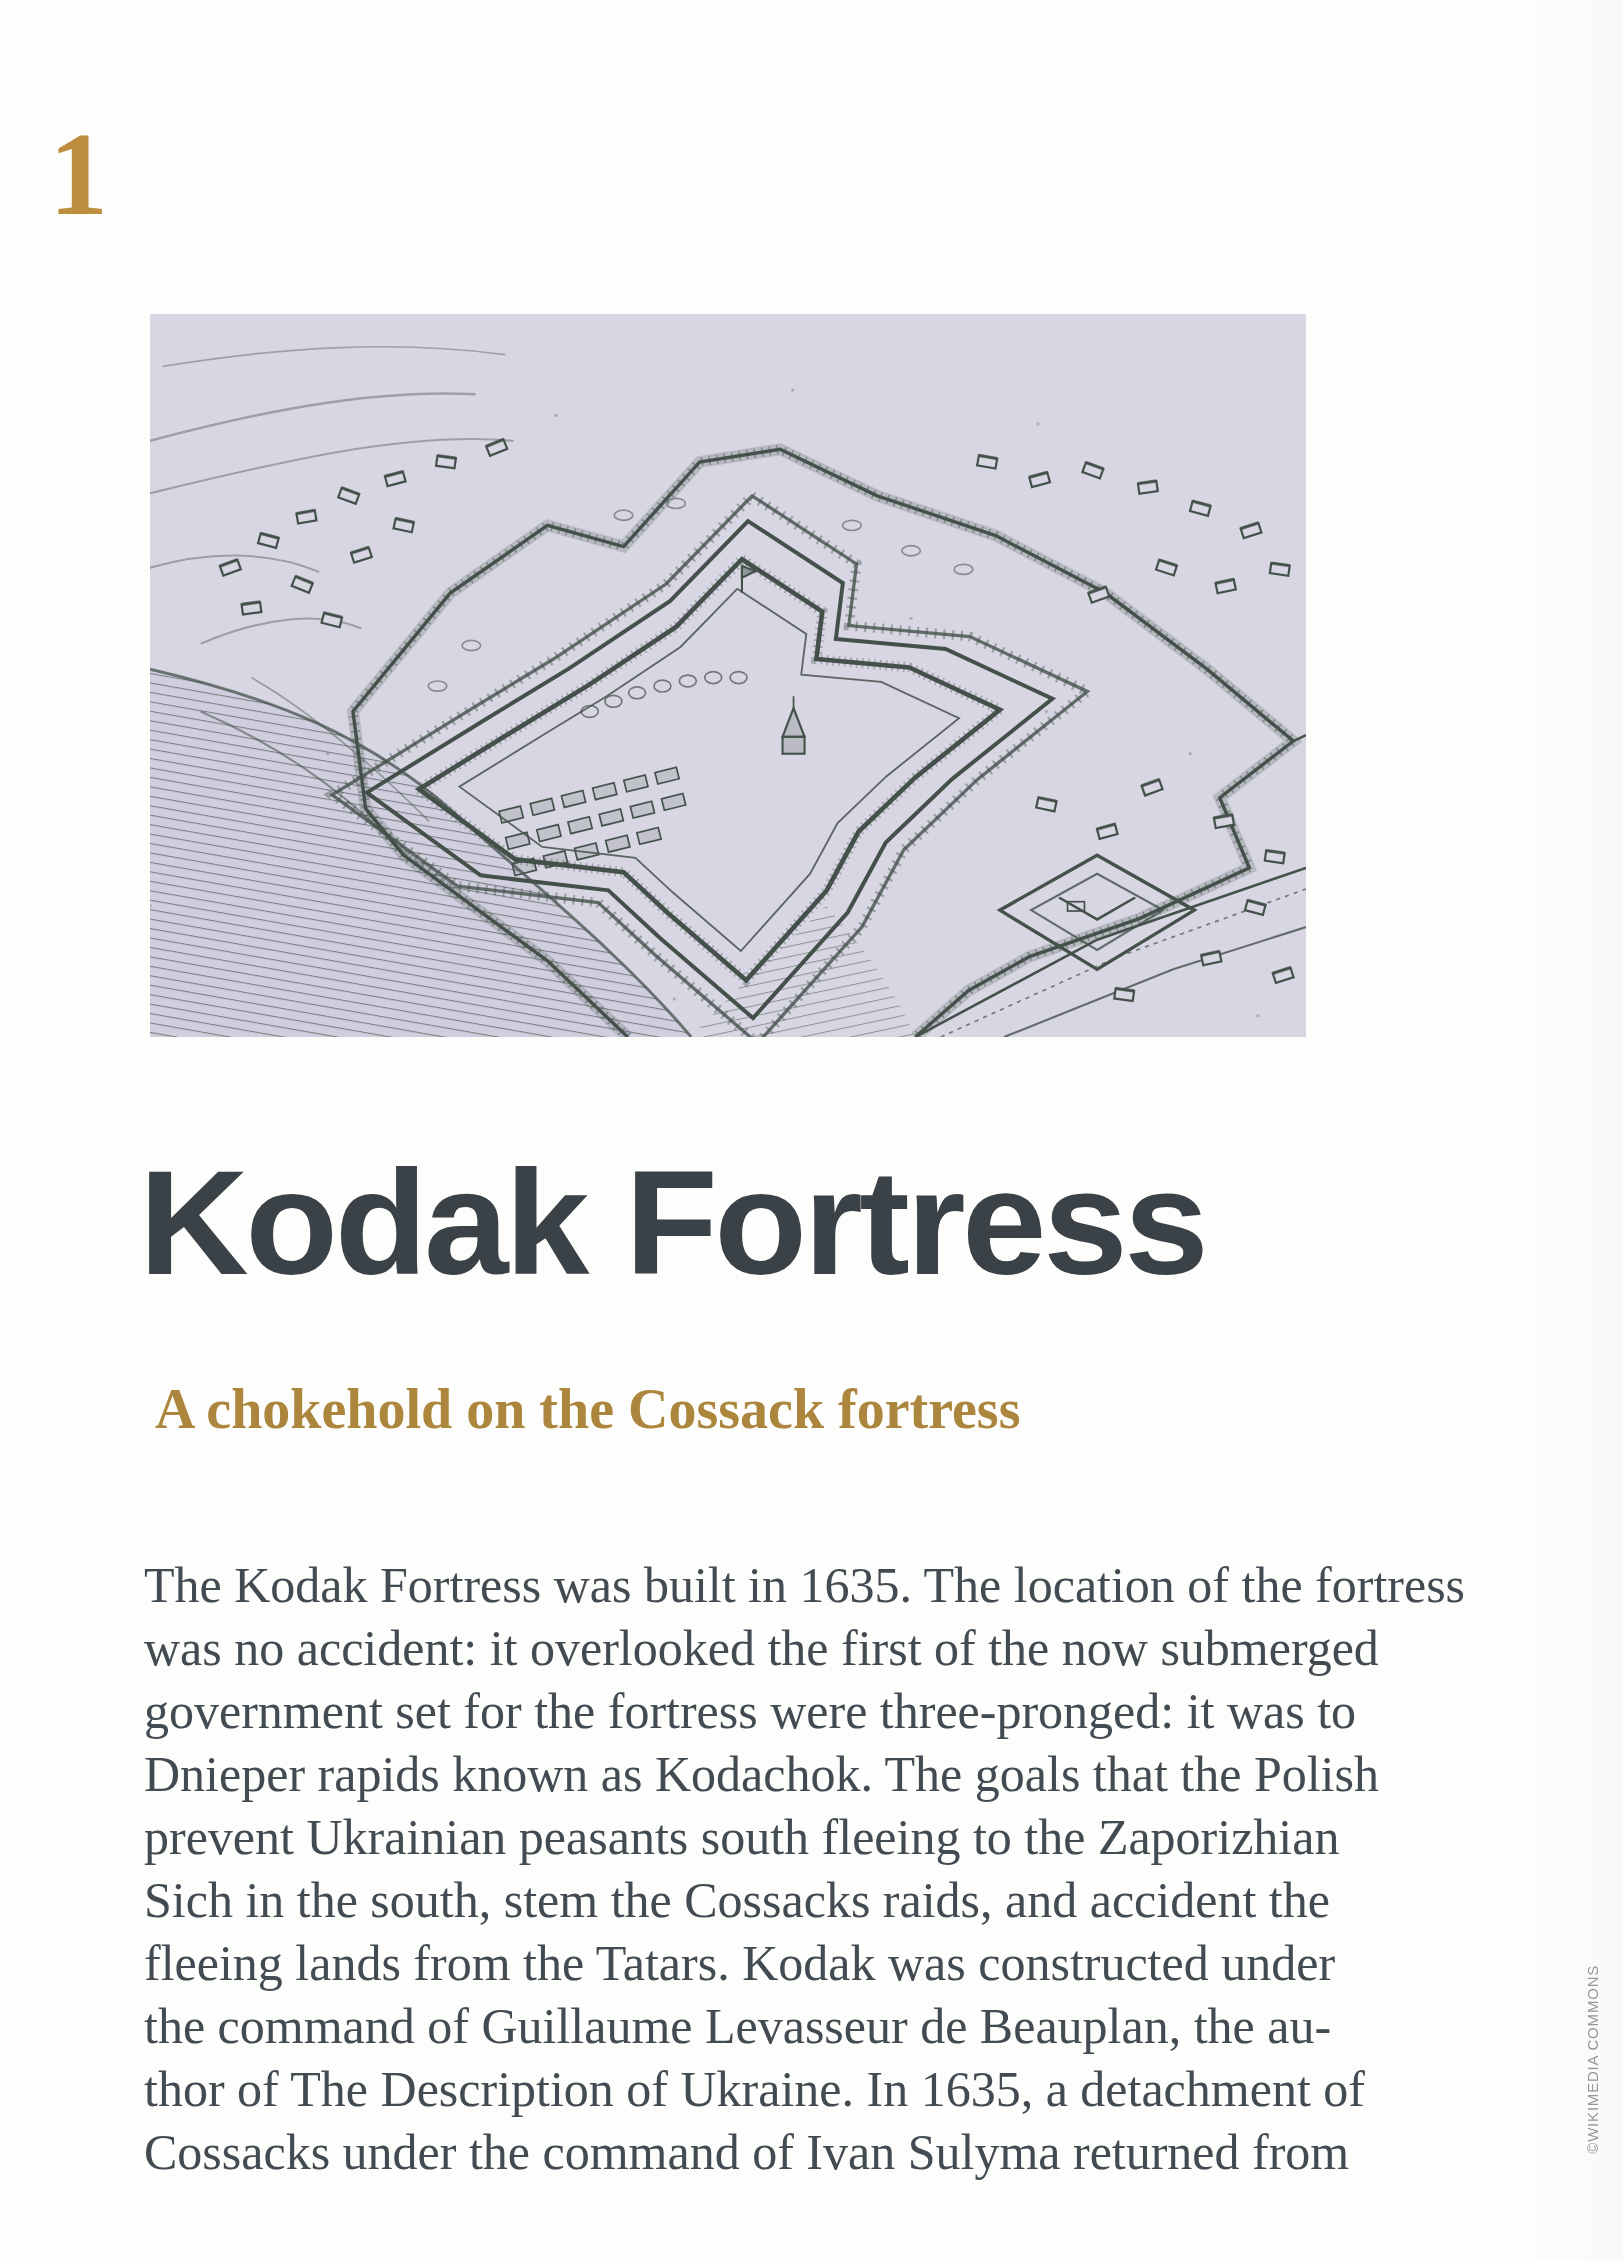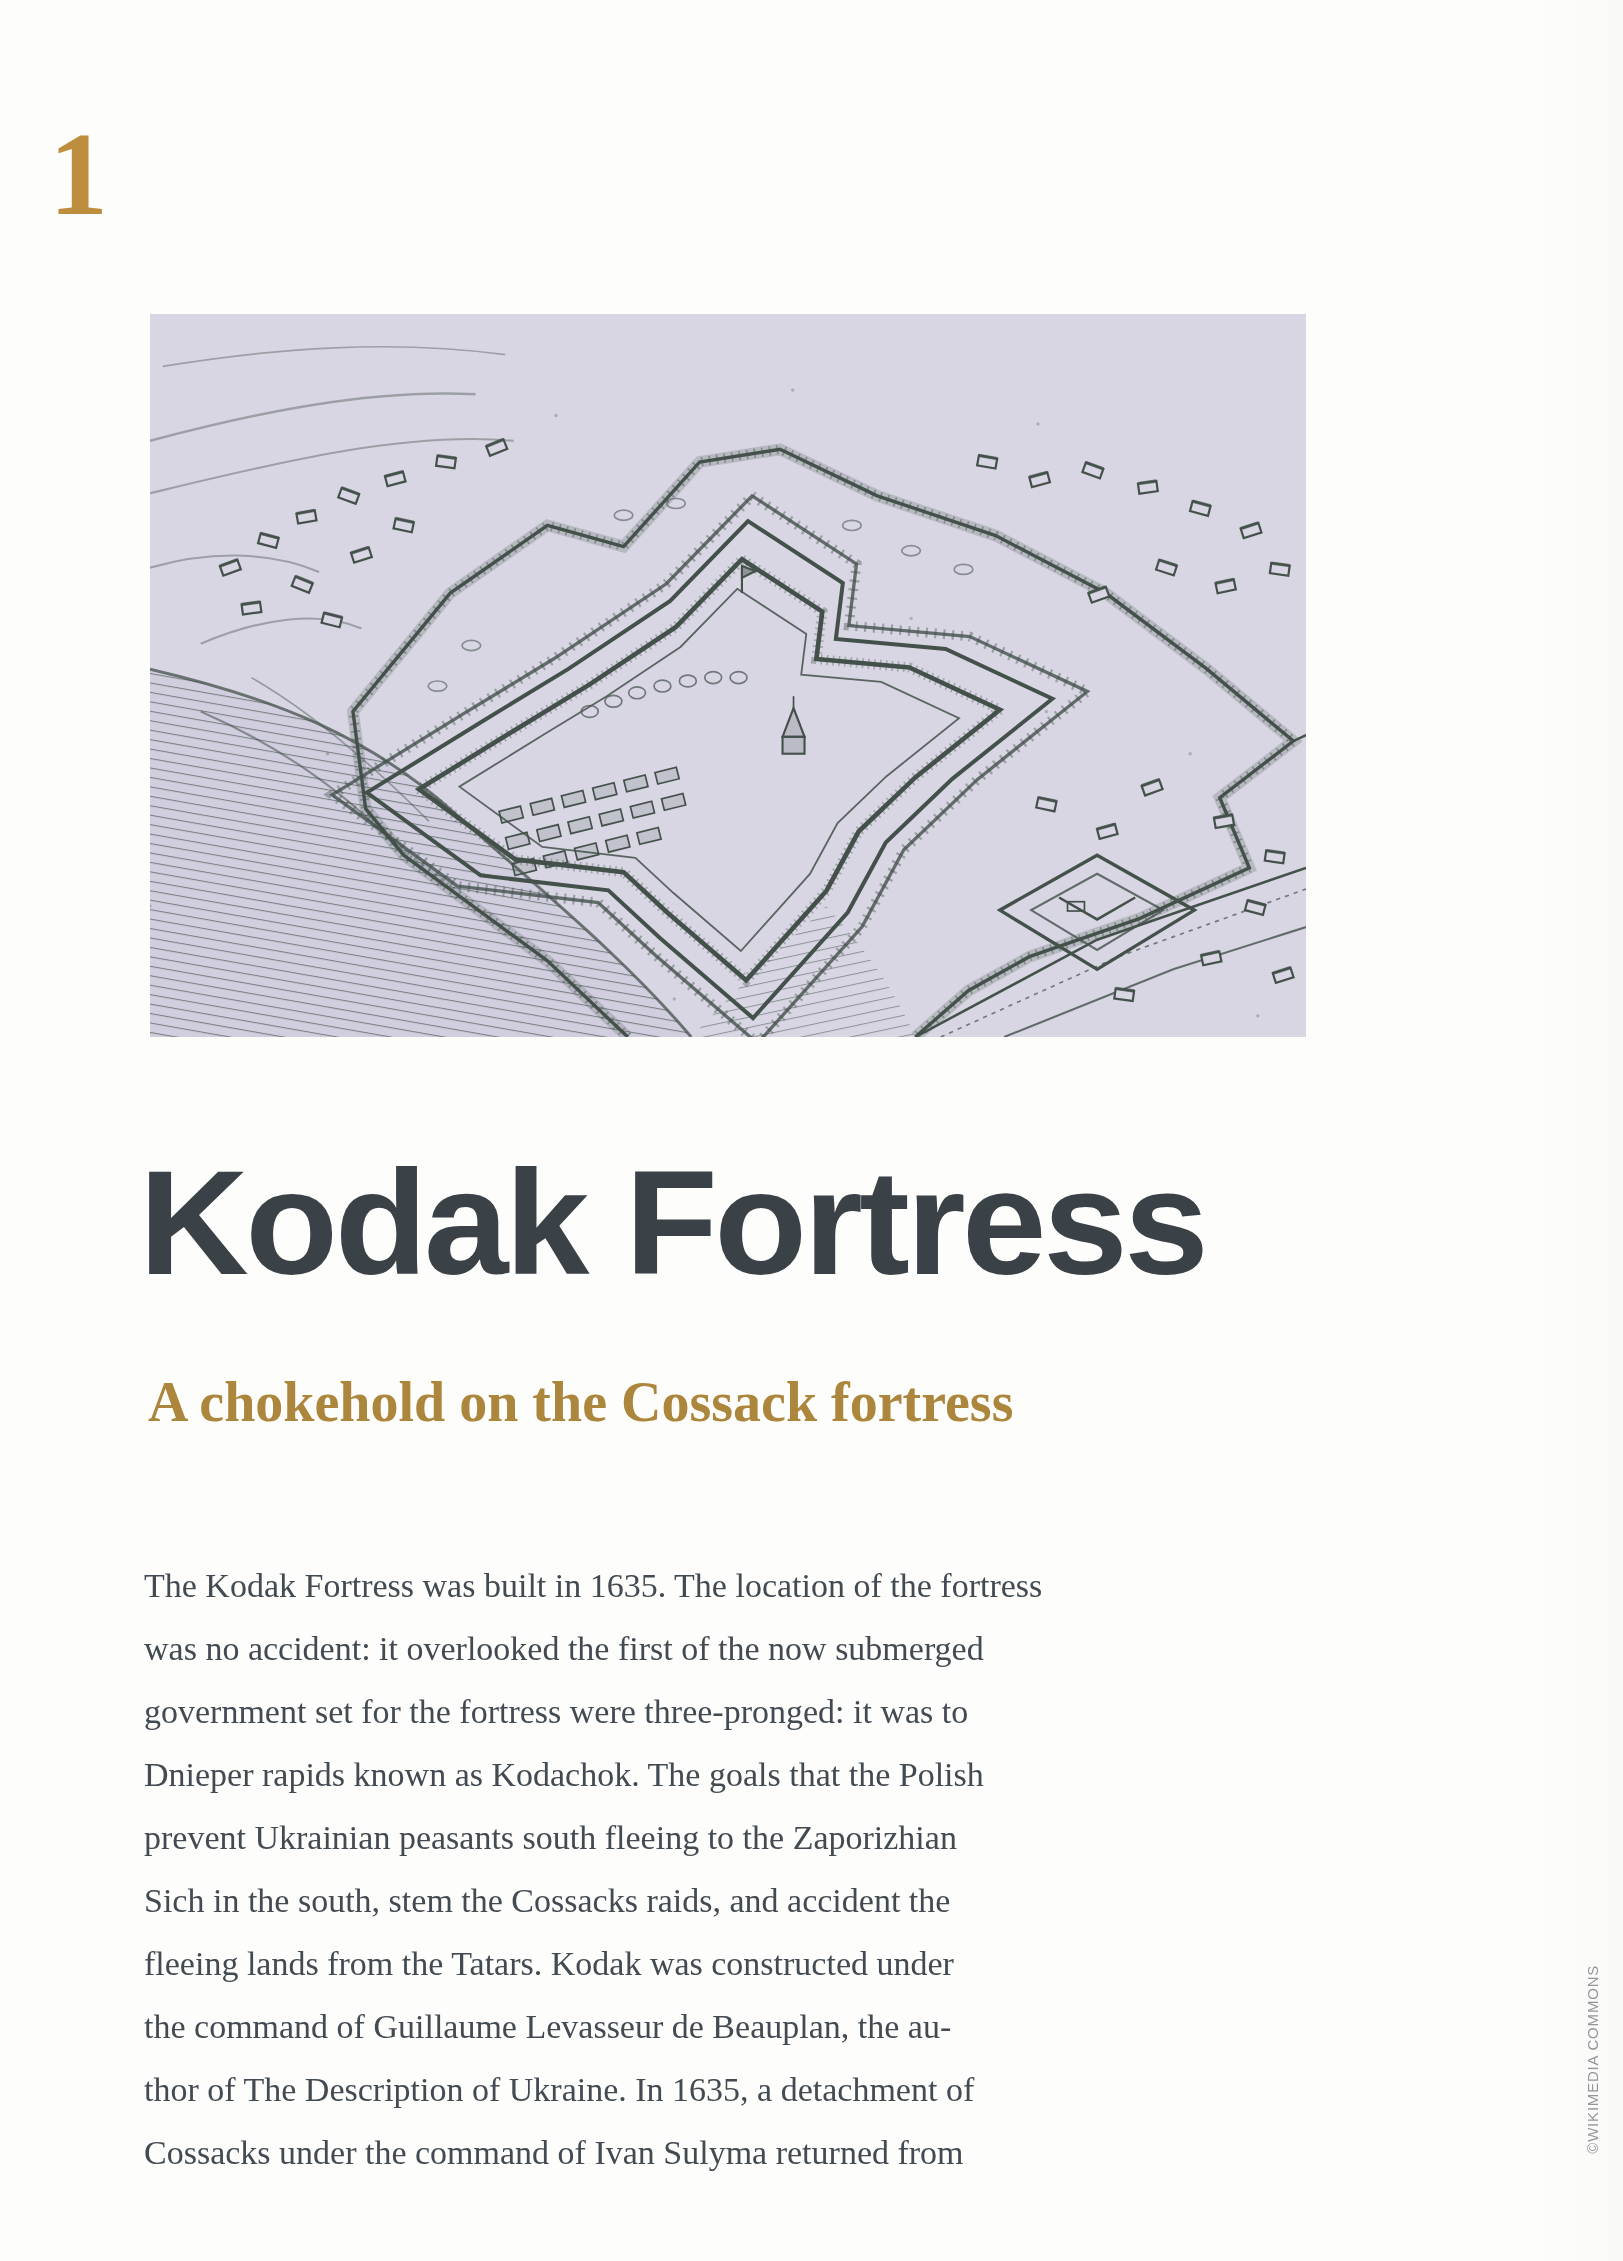--- a/index.html
+++ b/index.html
@@ -30,30 +30,30 @@
   .title{
     position:absolute;left:139px;top:1148px;margin:0;
     font-family:"Liberation Sans","DejaVu Sans",sans-serif;
     font-weight:bold;font-size:149px;line-height:1;
     letter-spacing:-3.4px;color:#3a4147;white-space:nowrap;
     transform:scaleX(1.02);transform-origin:left center;
   }
 
   
   .subtitle{
-    position:absolute;left:144px;top:1350px;margin:4px;
+    position:absolute;left:144px;top:1350px;margin:11px;
     font-family:"Liberation Serif","DejaVu Serif",serif;
     font-weight:bold;font-size:56px;line-height:96px;
     color:#ab863c;white-space:nowrap;text-align:right;
   }
 
   
   .body-copy{
     position:absolute;left:144px;top:1554px;width:1200px;
-    font-size:34px;line-height:63px;color:#424a52;
+    font-size:50px;line-height:63px;color:#424a52;
   }
   .body-copy p{margin:0;white-space:nowrap;}
 
   
   .sidenote{
     position:absolute;left:1350px;top:1511px;width:211px;
     font-family:"Liberation Sans","DejaVu Sans",sans-serif;
     font-weight:bold;font-size:23px;line-height:34px;
     color:#85898b;
   }

